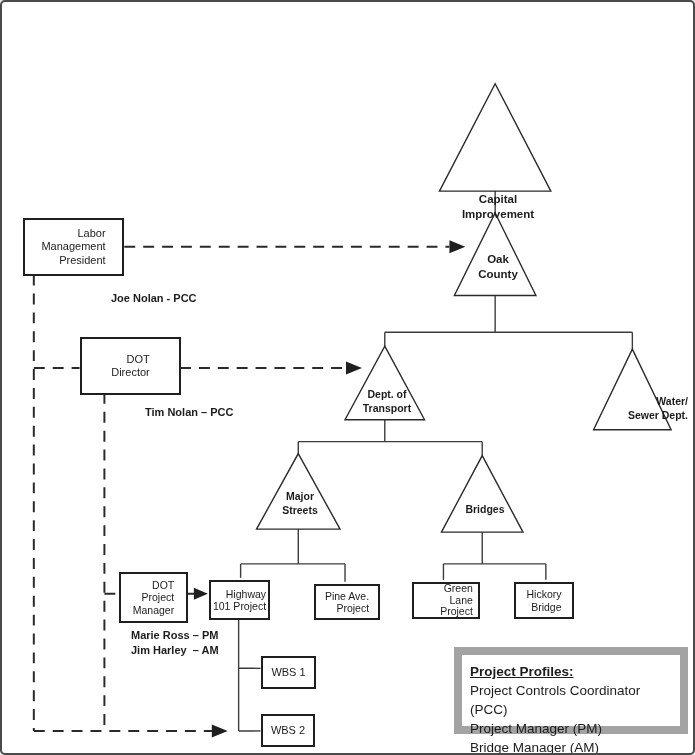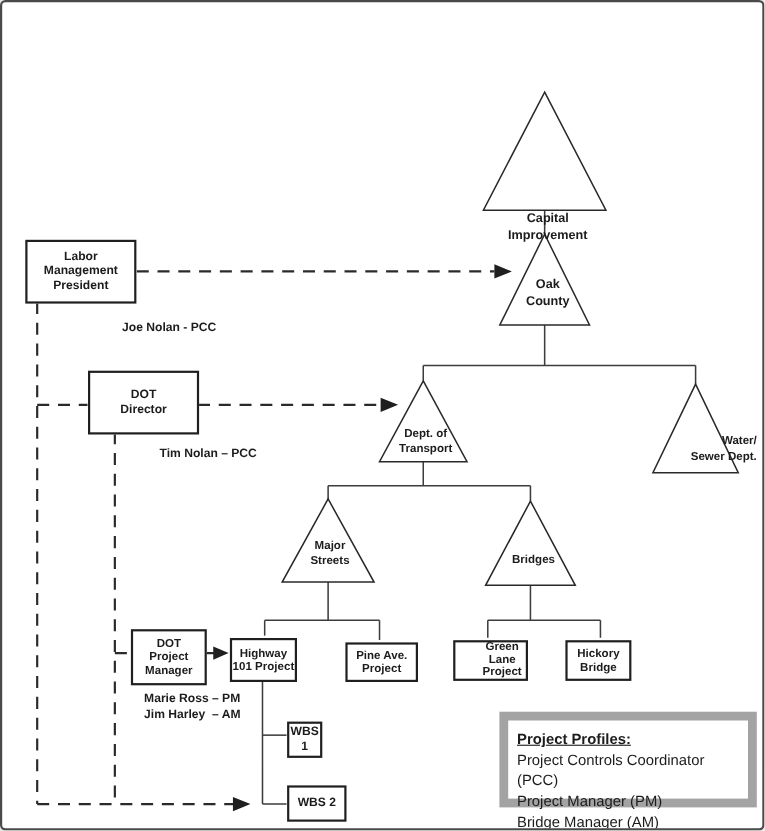--- a/index.html
+++ b/index.html
@@ -14,22 +14,22 @@
     font-family:"Liberation Sans","DejaVu Sans",sans-serif;
     color:#1c1c1c;
   }
   #wires{position:absolute;left:0;top:0;width:100%;height:100%;}
   .node-box{
     position:absolute;
     box-sizing:border-box;
     border:2px solid #1f1f1f;
     background:#ffffff;
     display:flex;align-items:center;justify-content:center;
-    text-align:center;
-    font-weight:bold;
+    text-align:right;
+    font-weight:normal;
     font-size:11px;line-height:13.5px;
     white-space:pre-wrap;
   }
   .node-box.small{font-size:10.5px;line-height:12.5px;}
   .tri-label{
     position:absolute;
     text-align:center;
     font-weight:bold;
     font-size:11.5px;line-height:15px;
     white-space:pre-wrap;
@@ -138,21 +138,21 @@
 Manager</div>
   <div class="node-box small" style="left:207px;top:578px;width:61px;height:40px;">Highway
 101 Project</div>
   <div class="node-box small" style="left:312px;top:582px;width:66px;height:36px;">Pine Ave.
 Project</div>
   <div class="node-box small" style="left:410px;top:580px;width:68px;height:37px;line-height:11.5px;padding-left:21px;">Green
 Lane
 Project</div>
   <div class="node-box small" style="left:512px;top:580px;width:60px;height:37px;">Hickory
 Bridge</div>
-  <div class="node-box" style="left:259px;top:654px;width:32px;height:33px;">WBS 1</div>
+  <div class="node-box" style="left:259px;top:654px;width:55px;height:33px;">WBS 1</div>
   <div class="node-box" style="left:259px;top:712px;width:54px;height:33px;">WBS 2</div>
 
   <div class="annotation" style="left:109px;top:289px;">Joe Nolan - PCC</div>
   <div class="annotation" style="left:143px;top:403px;">Tim Nolan – PCC</div>
   <div class="annotation" style="left:129px;top:626px;">Marie Ross – PM
 Jim Harley  – AM</div>
 
   <div class="legend">
     <div class="legend-title">Project Profiles:</div>
     <div class="legend-item">Project Controls Coordinator (PCC)</div>

